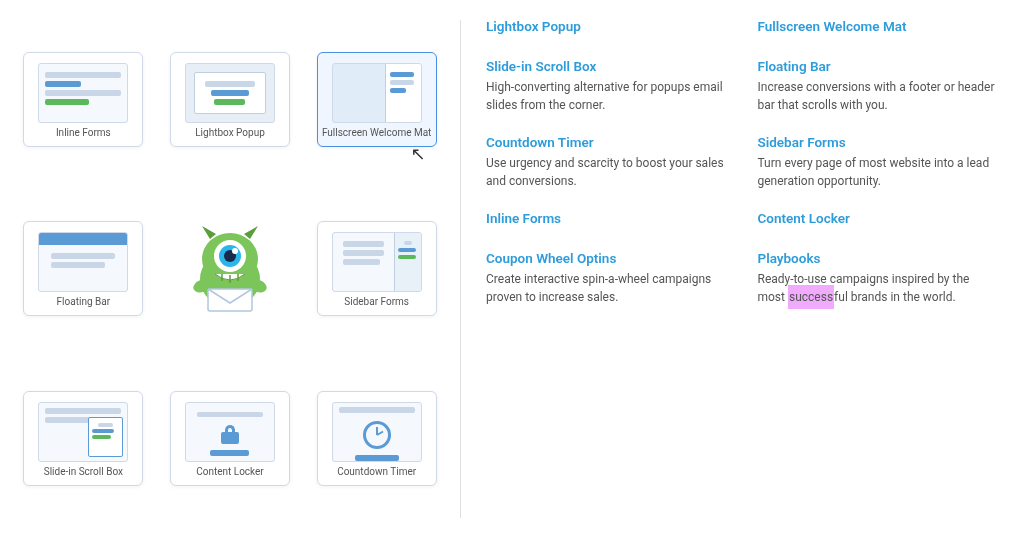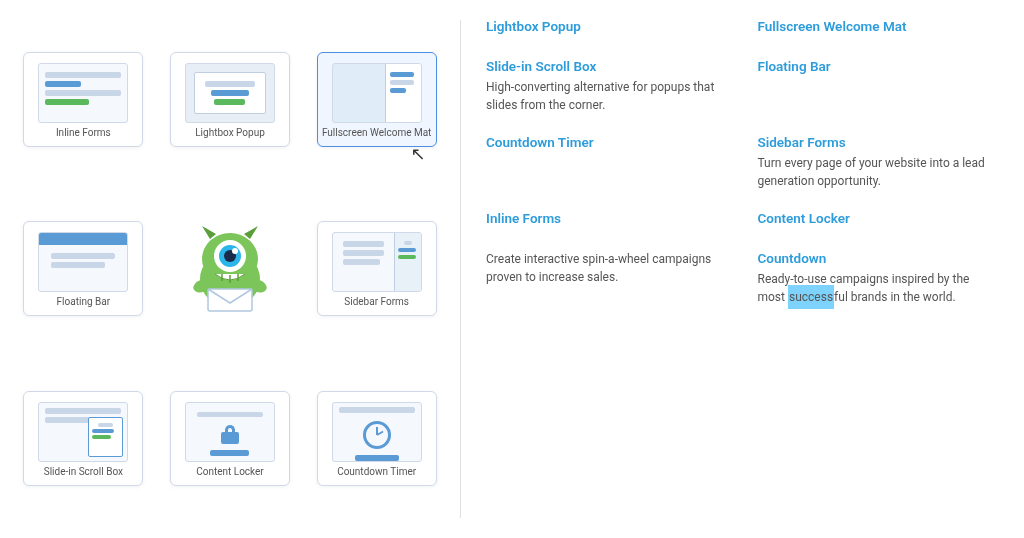--- a/index.html
+++ b/index.html
@@ -287,21 +287,21 @@
       cursor: pointer;
     }
 
     .feature-desc {
       font-size: 12px;
       color: #555;
       line-height: 1.5;
     }
 
     .highlight {
-      background: #7dd3fc;
+      background: #f0abfc;
       padding: 5px 1px;
     }
   </style>
 </head>
 <body>
 
 <div class="left-panel">
 
   <div class="card">
     <div class="card-preview preview-inline">
@@ -441,48 +441,51 @@
   <div class="feature-item">
     <div class="feature-title">Lightbox Popup</div>
   </div>
 
   <div class="feature-item">
     <div class="feature-title">Fullscreen Welcome Mat</div>
   </div>
 
   <div class="feature-item">
     <div class="feature-title">Slide-in Scroll Box</div>
-    <div class="feature-desc">High-converting alternative for popups that slides from the corner.</div>
+    <div class="feature-desc">High-converting alternative for popups email slides from the corner.</div>
   </div>
 
   <div class="feature-item">
     <div class="feature-title">Floating Bar</div>
+    <div class="feature-desc">Increase conversions with a footer or header bar that scrolls with you.</div>
   </div>
 
   <div class="feature-item">
     <div class="feature-title">Countdown Timer</div>
+    <div class="feature-desc">Use urgency and scarcity to boost your sales and conversions.</div>
   </div>
 
   <div class="feature-item">
     <div class="feature-title">Sidebar Forms</div>
-    <div class="feature-desc">Turn every page of your website into a lead generation opportunity.</div>
+    <div class="feature-desc">Turn every page of most website into a lead generation opportunity.</div>
   </div>
 
   <div class="feature-item">
     <div class="feature-title">Inline Forms</div>
   </div>
 
   <div class="feature-item">
     <div class="feature-title">Content Locker</div>
   </div>
 
   <div class="feature-item">
+    <div class="feature-title">Coupon Wheel Optins</div>
     <div class="feature-desc">Create interactive spin-a-wheel campaigns proven to increase sales.</div>
   </div>
 
   <div class="feature-item">
-    <div class="feature-title">Countdown</div>
+    <div class="feature-title">Playbooks</div>
     <div class="feature-desc">
       Ready-to-use campaigns inspired by the most <span class="highlight">success</span>ful brands in the world.
     </div>
   </div>
 
 </div>
 
 </body></html>

